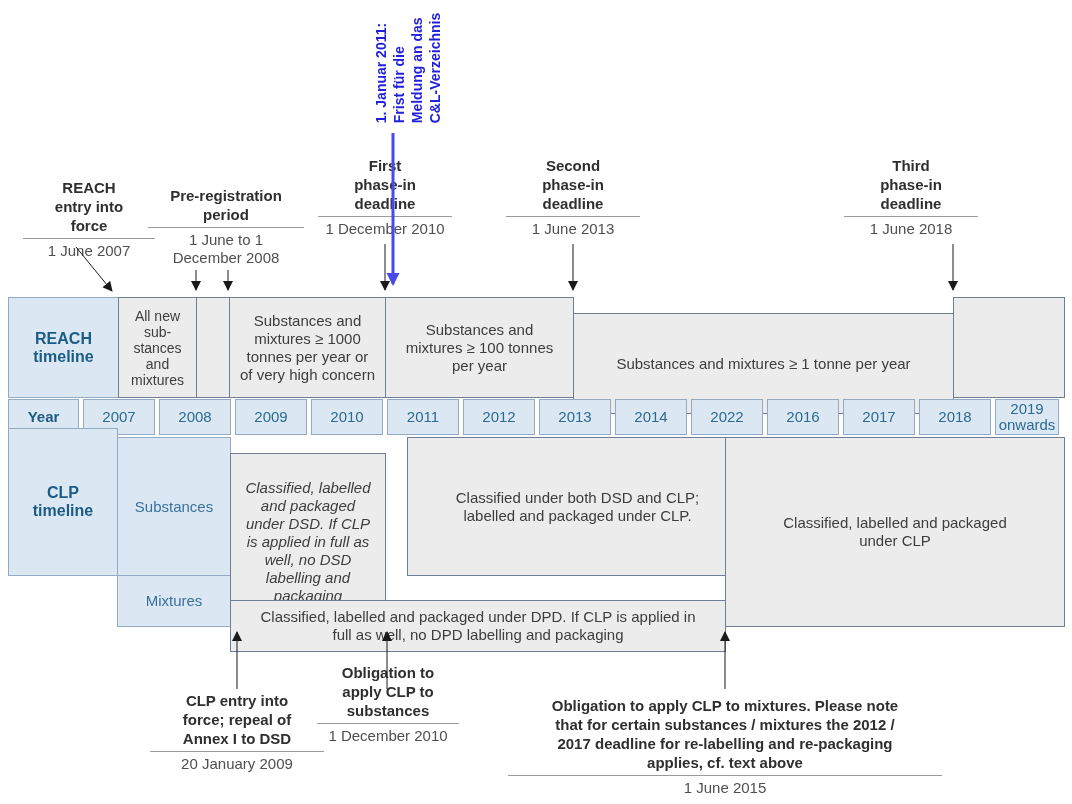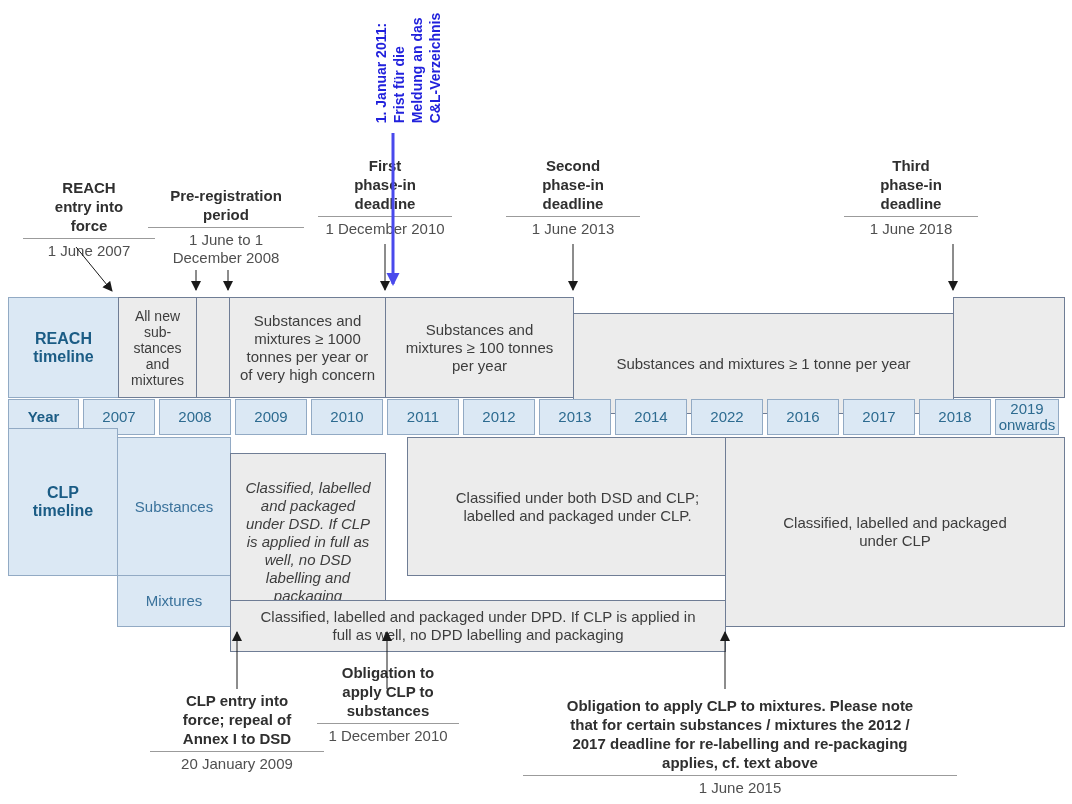--- a/index.html
+++ b/index.html
@@ -13,21 +13,21 @@
   .ann-date{color:#4f4f4f;font-size:15px;line-height:18px;white-space:pre-line;padding-top:3px;}
 
   #ann-reach-entry{left:23px;top:178px;width:132px;}
   #ann-pre-reg{left:148px;top:186px;width:156px;}
   #ann-first{left:318px;top:156px;width:134px;}
   #ann-second{left:506px;top:156px;width:134px;}
   #ann-third{left:844px;top:156px;width:134px;}
 
   #ann-clp-entry{left:150px;top:691px;width:174px;}
   #ann-oblig-sub{left:317px;top:663px;width:142px;}
-  #ann-oblig-mix{left:523px;top:696px;width:434px;}
+  #ann-oblig-mix{left:508px;top:696px;width:434px;}
 
   
   #blue-note{position:absolute;left:340px;top:0px;width:136px;height:136px;
              display:flex;align-items:center;justify-content:center;}
   #blue-note-inner{transform:rotate(-90deg);font-weight:bold;color:#2121dc;
                    font-size:14px;line-height:18px;white-space:pre-line;text-align:left;}
 
   
   .tcell{position:absolute;box-sizing:border-box;border:1px solid #6f7d95;background:#ececec;
          display:flex;align-items:center;justify-content:center;text-align:center;

